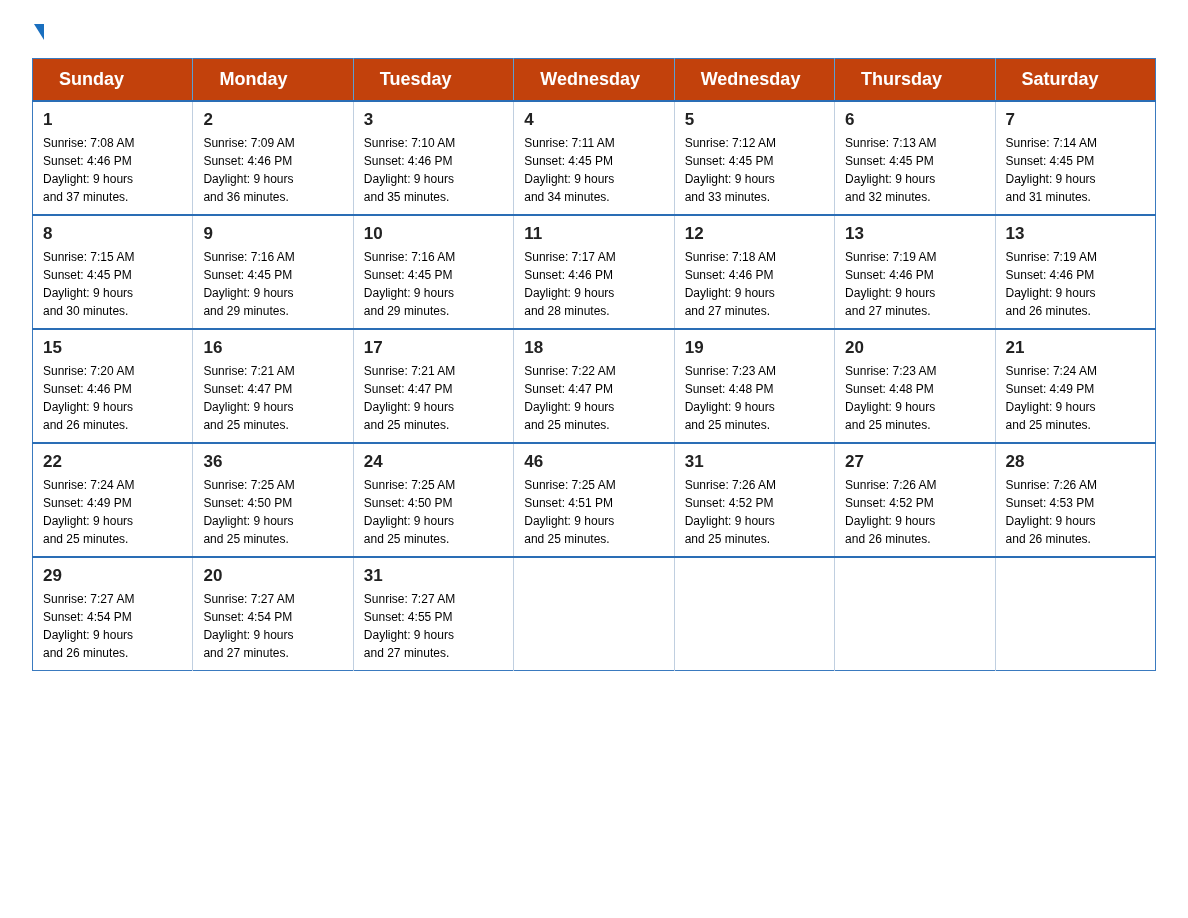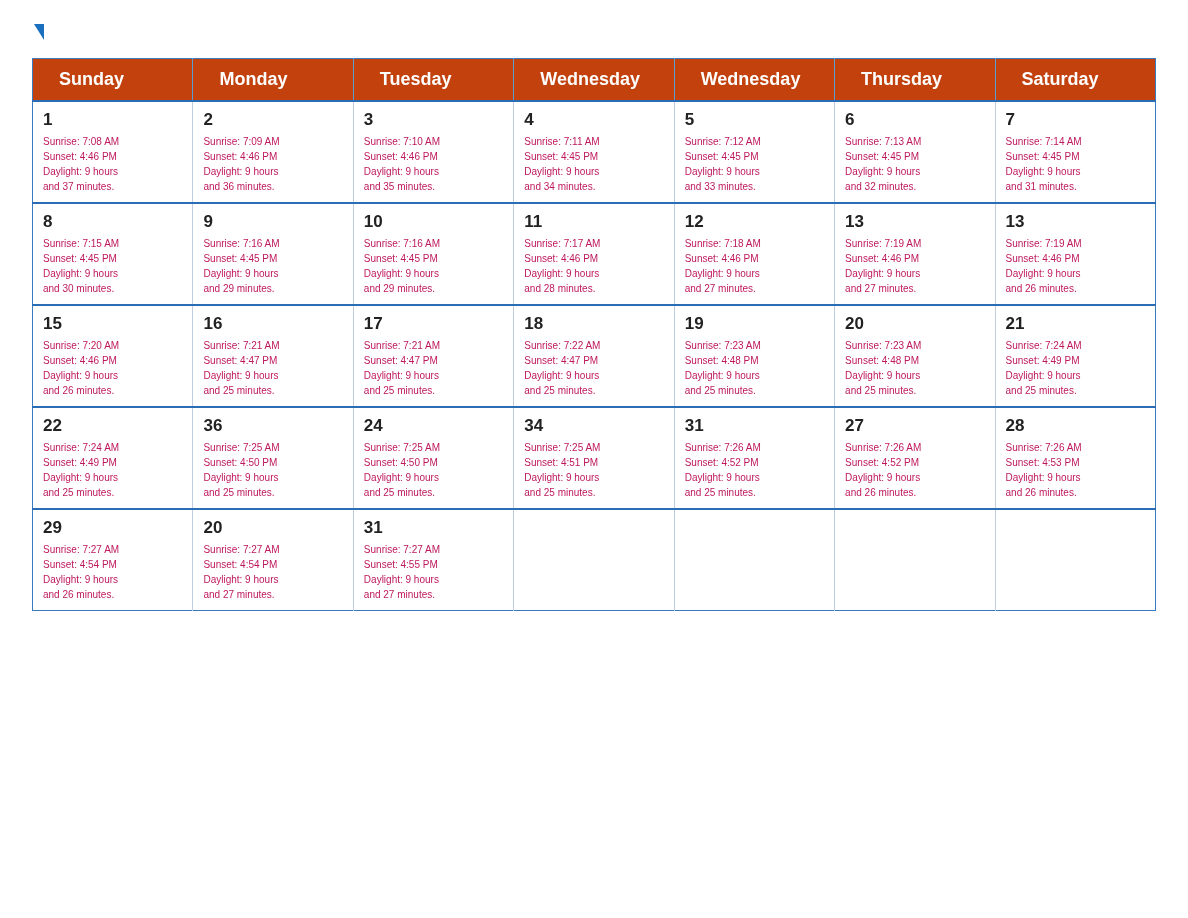--- a/index.html
+++ b/index.html
@@ -93,22 +93,22 @@
     .calendar-table tbody tr td:last-child {
       border-right: none;
     }
     .day-number {
       font-size: 17px;
       font-weight: bold;
       margin-bottom: 4px;
       display: block;
     }
     .day-info {
-      font-size: 10px;
-      color: #be185d;
+      font-size: 12px;
+      color: #000000;
       line-height: 1.5;
     }
     .empty-cell {
       background: #fff;
     }
   </style>
 </head>
 <body>
 
 <div class="header">
@@ -237,21 +237,21 @@
         </td>
         <td>
           <span class="day-number">36</span>
           <div class="day-info">Sunrise: 7:25 AM<br>Sunset: 4:50 PM<br>Daylight: 9 hours<br>and 25 minutes.</div>
         </td>
         <td>
           <span class="day-number">24</span>
           <div class="day-info">Sunrise: 7:25 AM<br>Sunset: 4:50 PM<br>Daylight: 9 hours<br>and 25 minutes.</div>
         </td>
         <td>
-          <span class="day-number">34</span>
+          <span class="day-number">46</span>
           <div class="day-info">Sunrise: 7:25 AM<br>Sunset: 4:51 PM<br>Daylight: 9 hours<br>and 25 minutes.</div>
         </td>
         <td>
           <span class="day-number">31</span>
           <div class="day-info">Sunrise: 7:26 AM<br>Sunset: 4:52 PM<br>Daylight: 9 hours<br>and 25 minutes.</div>
         </td>
         <td>
           <span class="day-number">27</span>
           <div class="day-info">Sunrise: 7:26 AM<br>Sunset: 4:52 PM<br>Daylight: 9 hours<br>and 26 minutes.</div>
         </td>

